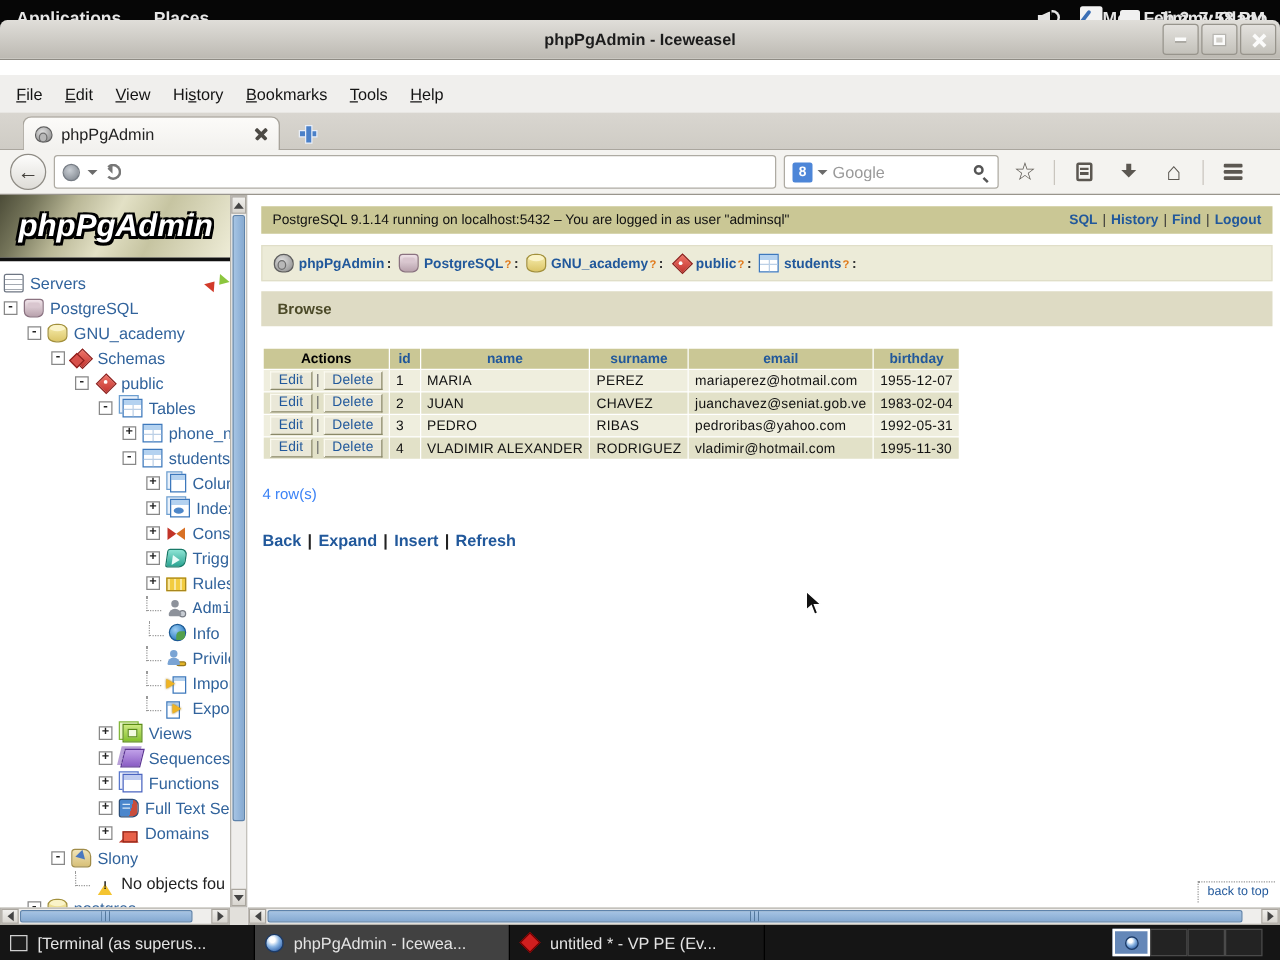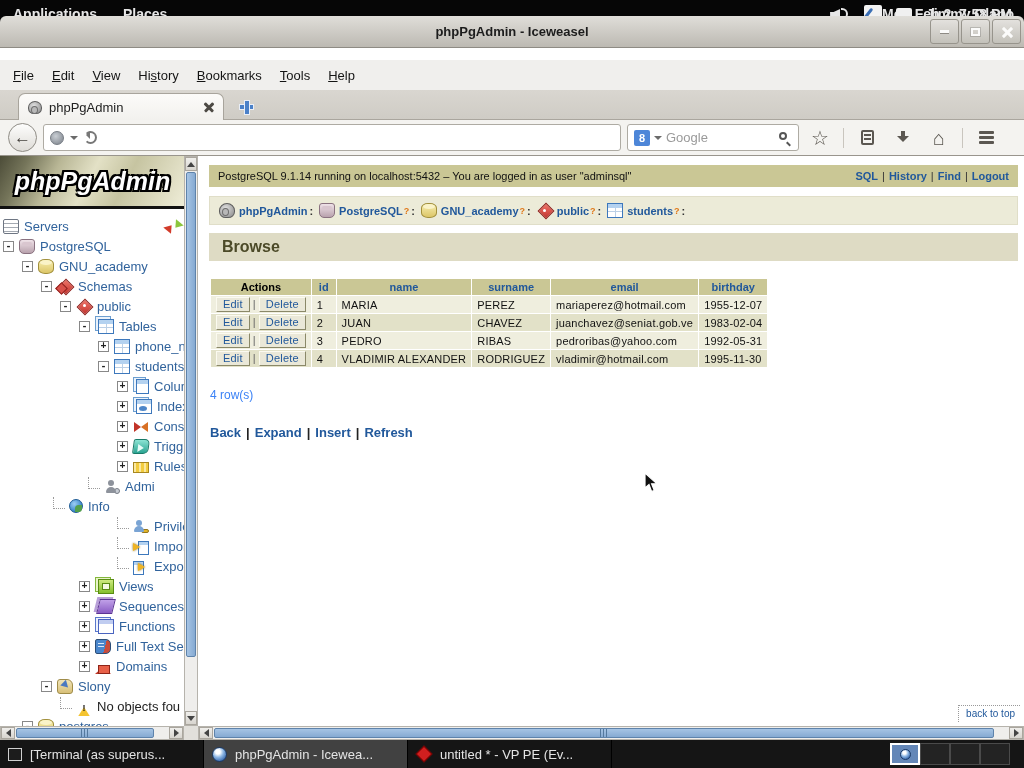--- a/index.html
+++ b/index.html
@@ -137,21 +137,21 @@
   #topbar-links { margin-left:auto; font-weight:bold; }
   #topbar-links a { color:#21589b; text-decoration:none; }
   #topbar-links .sep { color:#333; font-weight:normal; padding:0 4px; }
   #trail { margin:9px 6px 0 11px; background:#ecebd8; border:1px solid #e0dec8; padding:6px 9px;
            display:flex; align-items:center; font-size:11px; font-weight:bold; }
   .crumb { display:flex; align-items:center; margin-right:6px; }
   .crumb a { color:#21589b; text-decoration:none; }
   .crumb sup { color:#e07818; font-size:9px; margin-left:1px; }
   .crumb .colon { color:#333; margin-left:2px; }
   #browse-bar { margin:8px 6px 0 11px; background:#dedbc4; padding:5px 13px; }
-  #browse-bar span { font-size:16px; font-weight:bold; color:#4c4a28; }
+  #browse-bar span { font-size:12px; font-weight:bold; color:#4c4a28; }
   #data-table { margin:17px 0 0 12px; border-spacing:1px; border-collapse:separate; font-size:11px; }
   #data-table th { background:#cac795; font-weight:bold; padding:2px 7px; text-align:center; }
   #data-table th a { color:#21589b; text-decoration:none; }
   #data-table th.actions-h { color:#000; }
   #data-table td { padding:1px 5px; color:#111; letter-spacing:.2px; }
   tr.data1 td { background:#efeede; }
   tr.data2 td { background:#e2e1c8; }
   td.acts { white-space:nowrap; }
   .mini-btn { display:inline-block; font-size:11px; color:#21589b; background:#eae8d8; padding:0 6px 1px;
               border:1px solid; border-color:#fbfaf0 #8a8868 #8a8868 #fbfaf0; }
@@ -415,28 +415,28 @@
           <div class="trow" style="padding-left: 117px;">
             <span class="texp">+</span>
             <span class="ti i-triggers"></span>
             <span class="tlabel">Trigg</span>
           </div>
           <div class="trow" style="padding-left: 117px;">
             <span class="texp">+</span>
             <span class="ti i-rules"></span>
             <span class="tlabel">Rules</span>
           </div>
-          <div class="trow" style="padding-left: 88px;">
+          <div class="trow" style="padding-left: 117px; font-family: Liberation Mono, monospace;">
             <span class="tstub"></span>
             <span class="ti i-admin">
               <i></i>
             </span>
             <span class="tlabel">Admi</span>
           </div>
-          <div class="trow" style="padding-left: 53px;">
+          <div class="trow" style="padding-left: 119px;">
             <span class="tstub"></span>
             <span class="ti i-info"></span>
             <span class="tlabel">Info</span>
           </div>
           <div class="trow" style="padding-left: 117px;">
             <span class="tstub"></span>
             <span class="ti i-privileges">
               <i></i>
             </span>
             <span class="tlabel">Privile</span>

